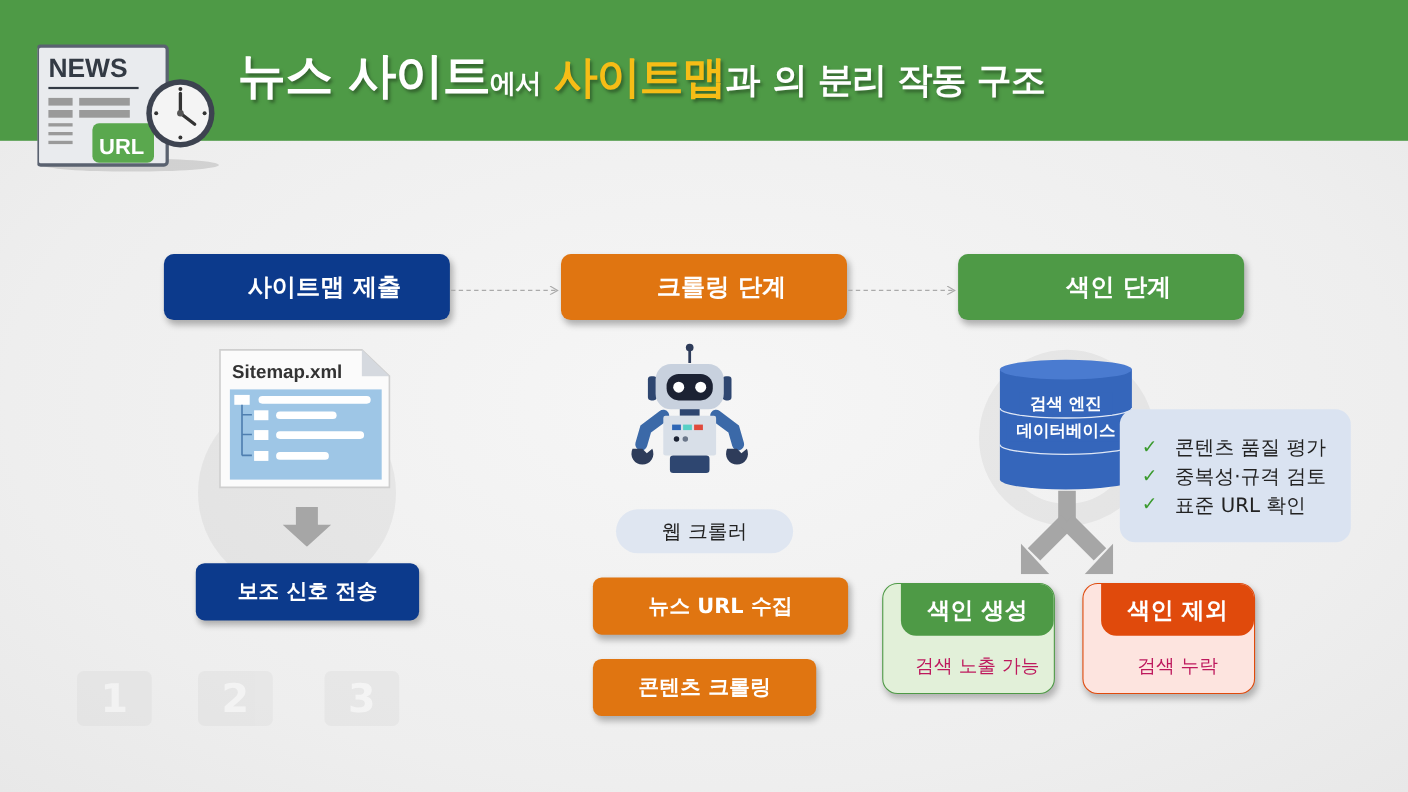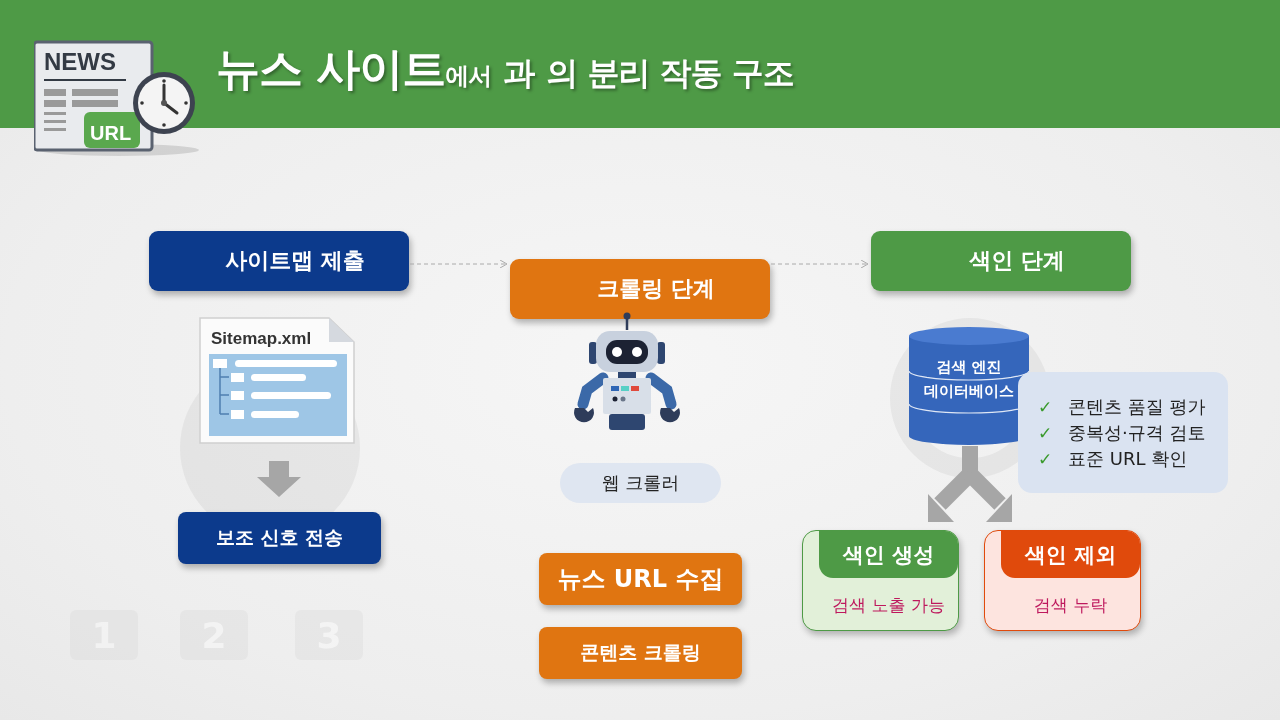--- a/index.html
+++ b/index.html
@@ -40,21 +40,21 @@
   .logo { position: absolute; left: 34px; top: 40px; width: 170px; height: 118px; }
 
   .stage {
     position: absolute; height: 60px; width: 260px; border-radius: 9px;
     color: #fff; font-weight: bold; font-size: 22px;
     display: flex; align-items: center; justify-content: center;
     box-shadow: 2px 4px 6px rgba(0,0,0,0.28);
     padding-left: 32px;
   }
   .navy { background: #0c3a8c; }
-  .orange { background: #e07511; margin-top: 28px; }
+  .orange { background: #e07511; }
   .green { background: #4e9a46; }
 
   .dash-arrow { position: absolute; top: 260px; height: 8px; }
 
   .pill-btn {
     position: absolute; border-radius: 8px; color: #fff; font-weight: bold;
     display: flex; align-items: center; justify-content: center;
     box-shadow: 2px 4px 6px rgba(0,0,0,0.28);
   }
   .crawler-pill {
@@ -94,20 +94,21 @@
 </div>
 <div class="ghost-num" style="left:70px">1</div>
 <div class="ghost-num" style="left:180px">2</div>
 <div class="ghost-num" style="left:295px">3</div>
 
 <div class="header">
   <div class="title">
     <span class="t-lg">뉴스 사이트</span>
     <span class="t-sm">에서</span>
     <span class="sp"></span>
+    <span class="t-hl">사이트맵</span>
     <span class="t-md">과</span>
     <span class="sp"></span>
     <span class="t-md">의 분리 작동 구조</span>
   </div>
 </div>
 
 <svg class="logo" viewBox="0 0 170 118">
   <ellipse cx="85" cy="110" rx="80" ry="6" fill="#000" opacity="0.12"></ellipse>
   <rect x="0" y="2" width="118" height="108" rx="3" fill="#e9ebee" stroke="#5a6270" stroke-width="3"></rect>
   <text x="10" y="30" font-family="Liberation Sans, sans-serif" font-weight="bold" font-size="24" fill="#333a44">NEWS</text>
@@ -185,21 +186,21 @@
   <rect x="46" y="76" width="8" height="5" fill="#2e66b5"></rect>
   <rect x="56" y="76" width="8" height="5" fill="#57d0c6"></rect>
   <rect x="66" y="76" width="8" height="5" fill="#e04a3c"></rect>
   <circle cx="50" cy="89" r="2.5" fill="#1c2233"></circle>
   <circle cx="58" cy="89" r="2.5" fill="#6a7689"></circle>
   <rect x="44" y="104" width="36" height="16" rx="3" fill="#2e4670"></rect>
 </svg>
 
 <div class="crawler-pill">웹 크롤러</div>
 
-<div class="pill-btn orange" style="left:539px;top:525px;width:203px;height:52px;font-size:24px">뉴스 URL 수집</div>
+<div class="pill-btn orange" style="left:539px;top:525px;width:232px;height:52px;font-size:19px">뉴스 URL 수집</div>
 <div class="pill-btn orange" style="left:539px;top:599px;width:203px;height:52px;font-size:19px">콘텐츠 크롤링</div>
 
 <svg style="position:absolute;left:907px;top:326px" width="124" height="120" viewBox="0 0 124 120">
   <path d="M2,10 L2,110 A60,9 0 0,0 122,110 L122,10 Z" fill="#3566bb"></path>
   <ellipse cx="62" cy="10" rx="60" ry="9" fill="#4a7bd0"></ellipse>
   <path d="M2,45 A60,9 0 0,0 122,45" fill="none" stroke="#dfe7f5" stroke-width="1.2"></path>
   <path d="M2,78 A60,9 0 0,0 122,78" fill="none" stroke="#dfe7f5" stroke-width="1.2"></path>
   <rect x="20" y="31" width="84" height="20" fill="#3566bb"></rect>
   <text x="62" y="46" text-anchor="middle" font-family="DejaVu Sans, sans-serif" font-weight="bold" font-size="15" fill="#fff">검색 엔진</text>
   <rect x="8" y="55" width="108" height="20" fill="#3566bb"></rect>

